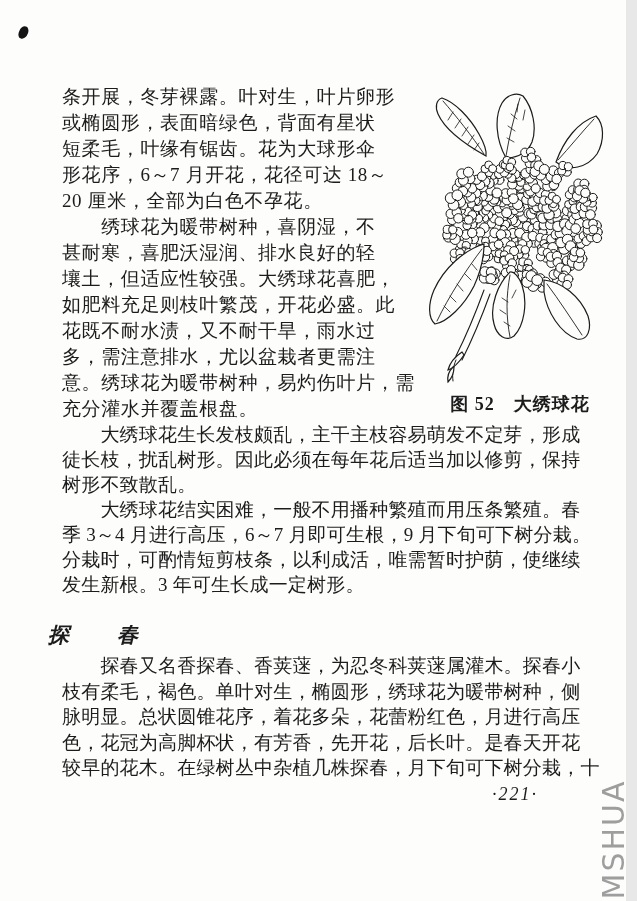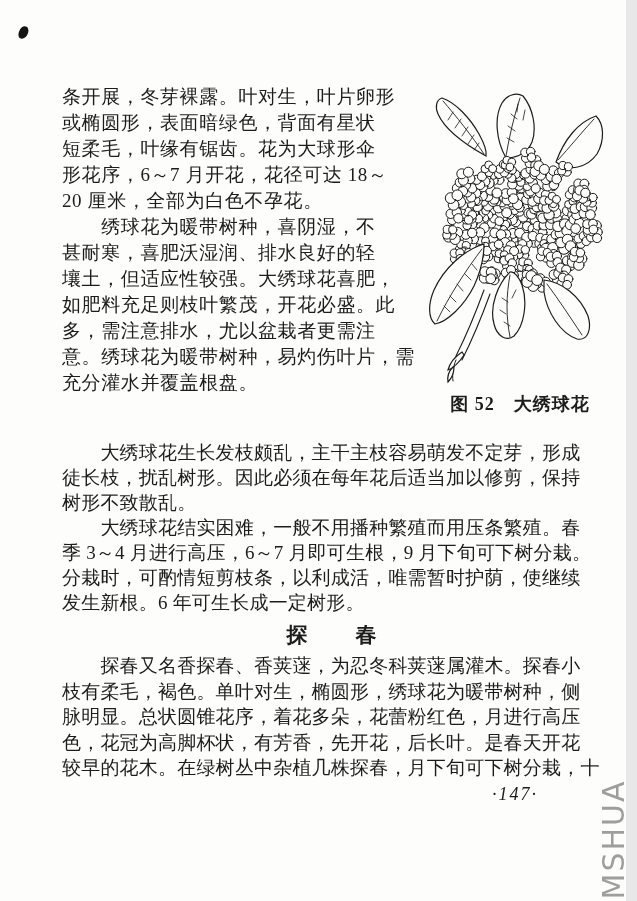--- a/index.html
+++ b/index.html
@@ -15,26 +15,26 @@
   
   .col{
     position:absolute;left:62px;top:84px;width:336px;
     font-size:19px;line-height:26px;letter-spacing:0.6px;
   }
   
   .wide{
     position:absolute;left:62px;width:530px;
     font-size:19px;line-height:25px;letter-spacing:0.2px;
   }
-  .wide.p23{top:440px;}
+  .wide.p23{top:422px;}
   .wide.p4{top:653px;line-height:25.5px;}
   .section-heading{
-    position:absolute;left:74px;top:621px;width:517px;
-    text-align:center;font-size:21px;font-weight:bold;
-    letter-spacing:2px;white-space:pre;
+    position:absolute;left:48px;top:621px;width:517px;
+    text-align:left;font-size:21px;font-weight:bold;
+    letter-spacing:2px;white-space:pre;font-style:italic;
   }
   .figure{
     position:absolute;left:406px;top:84px;width:240px;
   }
   .figure svg{display:block;}
   .figure-caption{
     width:220px;margin-left:4px;margin-top:0px;
     text-align:center;font-size:18px;font-weight:600;
     letter-spacing:1px;white-space:pre;
   }
@@ -64,20 +64,21 @@
   <div class="col">
     <div class="line">条开展，冬芽裸露。叶对生，叶片卵形</div>
     <div class="line">或椭圆形，表面暗绿色，背面有星状</div>
     <div class="line">短柔毛，叶缘有锯齿。花为大球形伞</div>
     <div class="line">形花序，6～7 月开花，花径可达 18～</div>
     <div class="line">20 厘米，全部为白色不孕花。</div>
     <div class="line">　　绣球花为暖带树种，喜阴湿，不</div>
     <div class="line">甚耐寒，喜肥沃湿润、排水良好的轻</div>
     <div class="line">壤土，但适应性较强。大绣球花喜肥，</div>
     <div class="line">如肥料充足则枝叶繁茂，开花必盛。此</div>
+    <div class="line">花既不耐水渍，又不耐干旱，雨水过</div>
     <div class="line">多，需注意排水，尤以盆栽者更需注</div>
     <div class="line">意。绣球花为暖带树种，易灼伤叶片，需</div>
     <div class="line">充分灌水并覆盖根盘。</div>
   </div>
 
   <div class="figure">
     <svg width="240" height="308" viewBox="0 0 240 308" fill="none" stroke="#1c1c1c" stroke-width="1.2" stroke-linecap="round">
 
       <g>
         <path d="M80,72 C62,62 40,48 32,30 C29,23 30,16 36,14 C49,18 64,34 73,50 C78,59 81,66 80,72 Z" fill="#fdfdfb"></path>
@@ -661,30 +662,30 @@
     <div class="figure-caption">图 52　大绣球花</div>
   </div>
 
   <div class="wide p23">
     <div class="line">　　大绣球花生长发枝颇乱，主干主枝容易萌发不定芽，形成</div>
     <div class="line">徒长枝，扰乱树形。因此必须在每年花后适当加以修剪，保持</div>
     <div class="line">树形不致散乱。</div>
     <div class="line">　　大绣球花结实困难，一般不用播种繁殖而用压条繁殖。春</div>
     <div class="line">季 3～4 月进行高压，6～7 月即可生根，9 月下旬可下树分栽。</div>
     <div class="line">分栽时，可酌情短剪枝条，以利成活，唯需暂时护荫，使继续</div>
-    <div class="line">发生新根。6 年可生长成一定树形。</div>
+    <div class="line">发生新根。3 年可生长成一定树形。</div>
   </div>
 
   <div class="section-heading">探　　春</div>
 
   <div class="wide p4">
     <div class="line">　　探春又名香探春、香荚蒾，为忍冬科荚蒾属灌木。探春小</div>
     <div class="line">枝有柔毛，褐色。单叶对生，椭圆形，绣球花为暖带树种，侧</div>
     <div class="line">脉明显。总状圆锥花序，着花多朵，花蕾粉红色，月进行高压</div>
     <div class="line">色，花冠为高脚杯状，有芳香，先开花，后长叶。是春天开花</div>
     <div class="line">较早的花木。在绿树丛中杂植几株探春，月下旬可下树分栽，十</div>
   </div>
 
-  <div class="page-number">·147·</div>
+  <div class="page-number">·221·</div>
 
   <div class="watermark">MSHUA</div>
 
 </div>
 
 </body></html>

